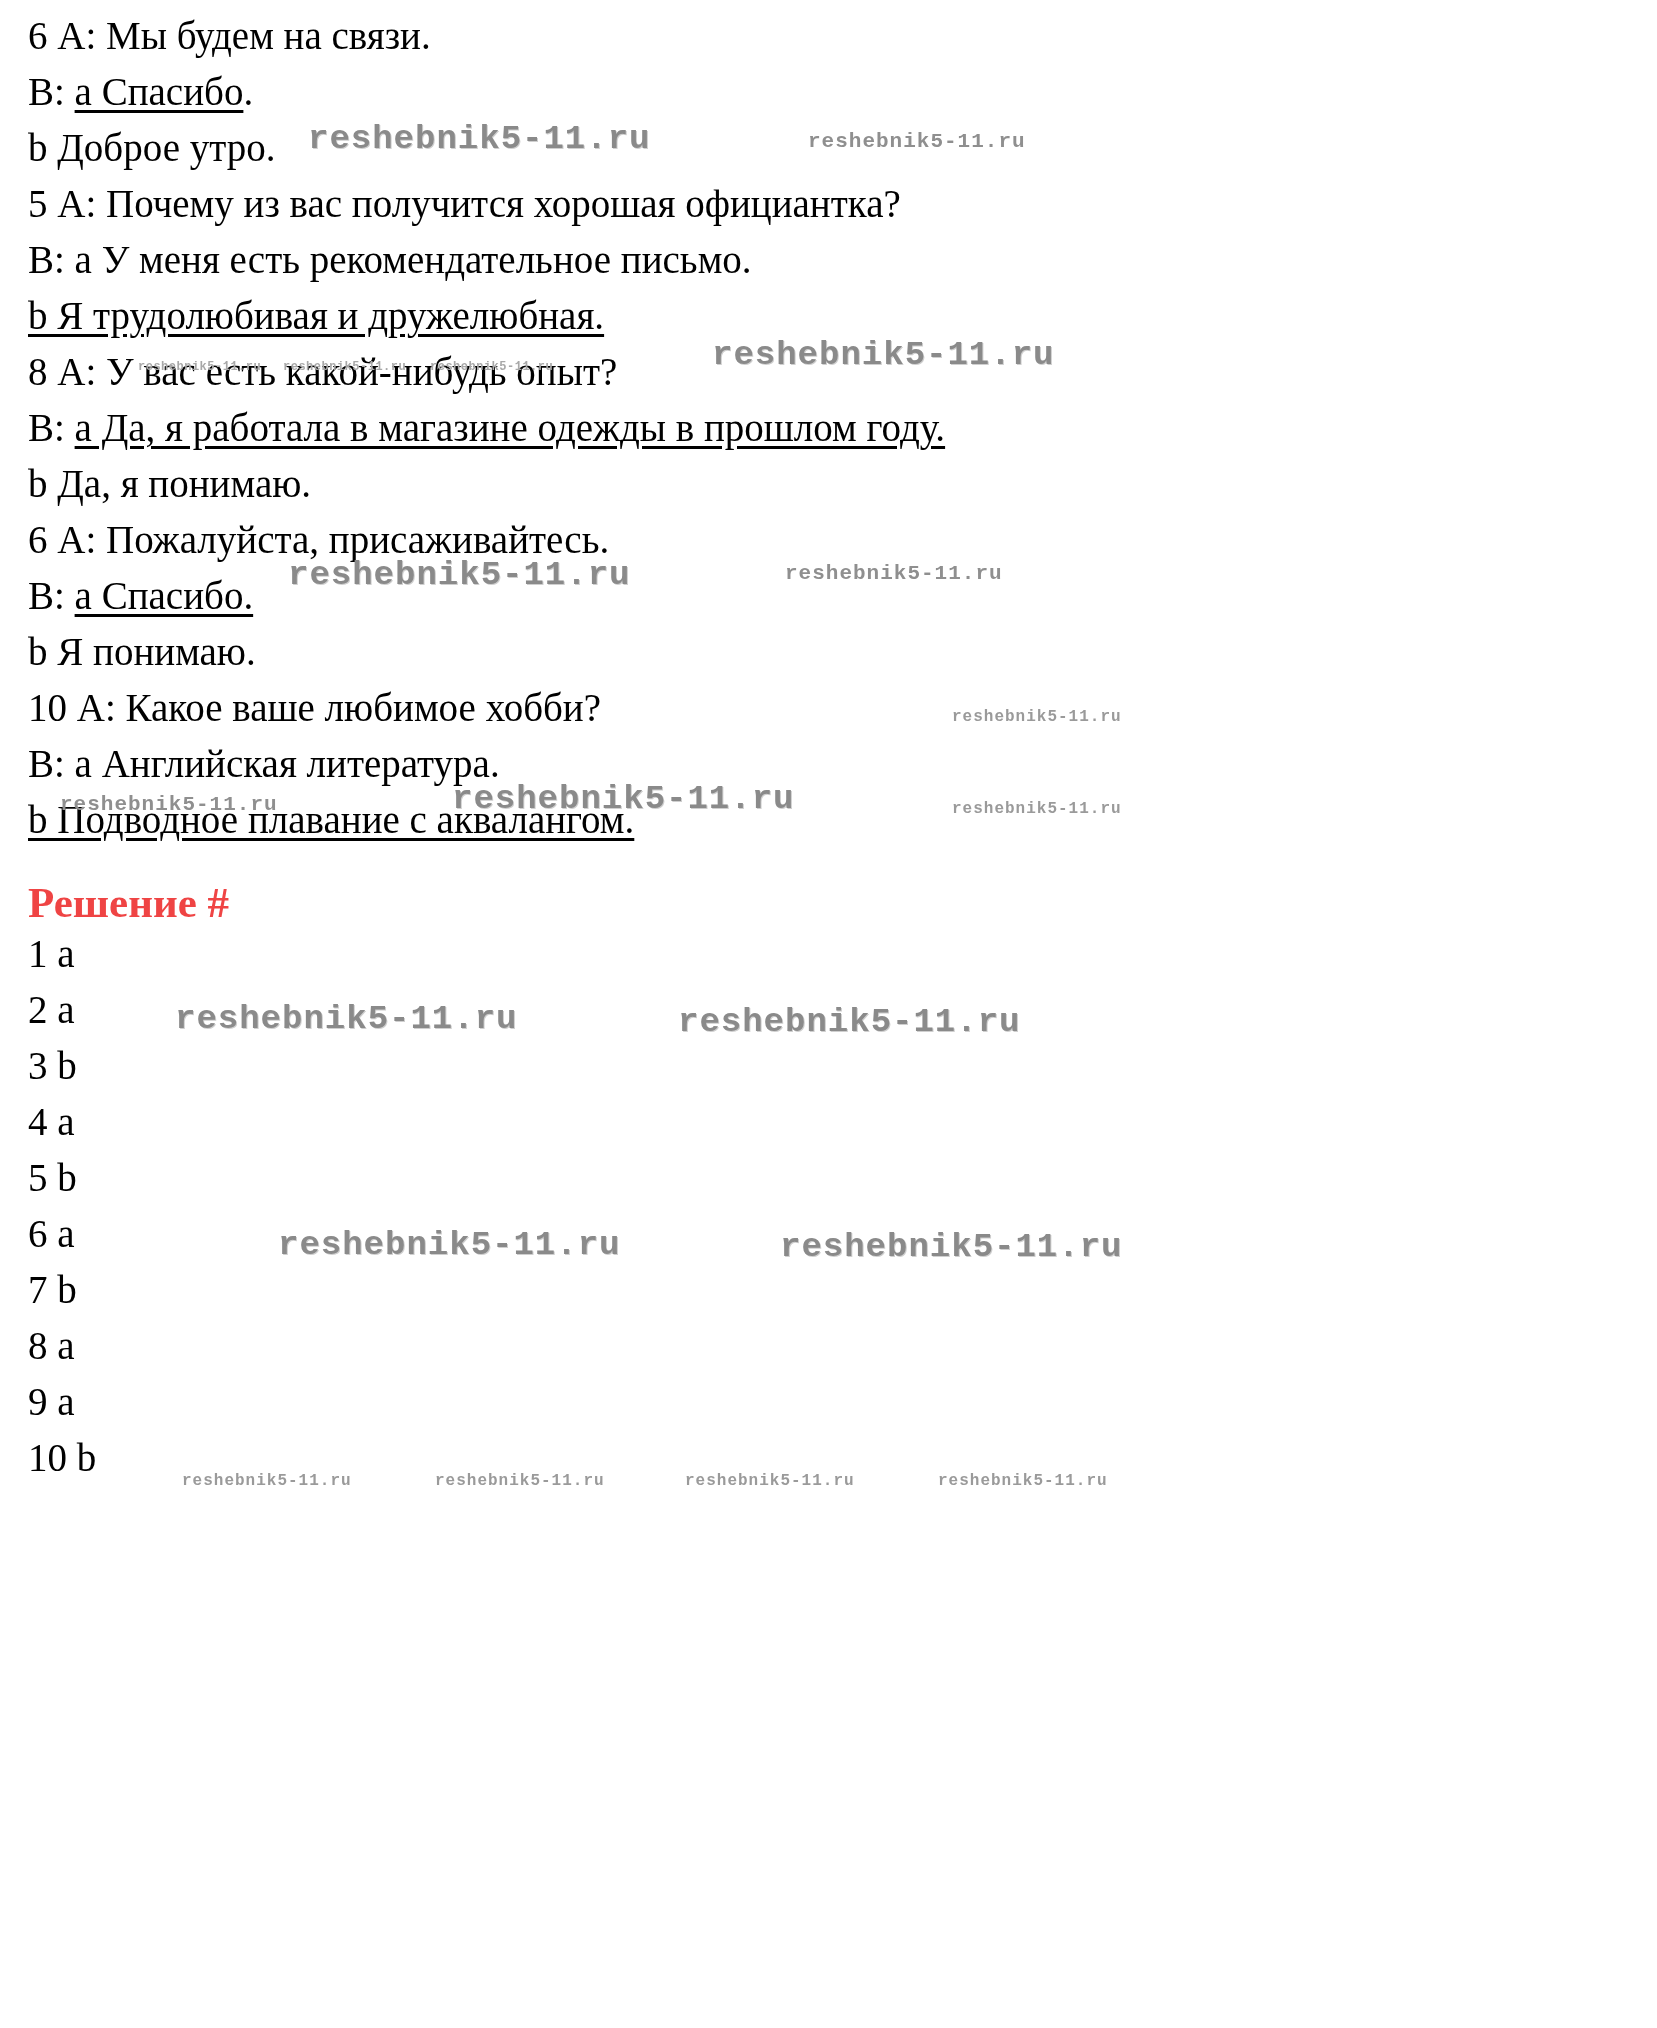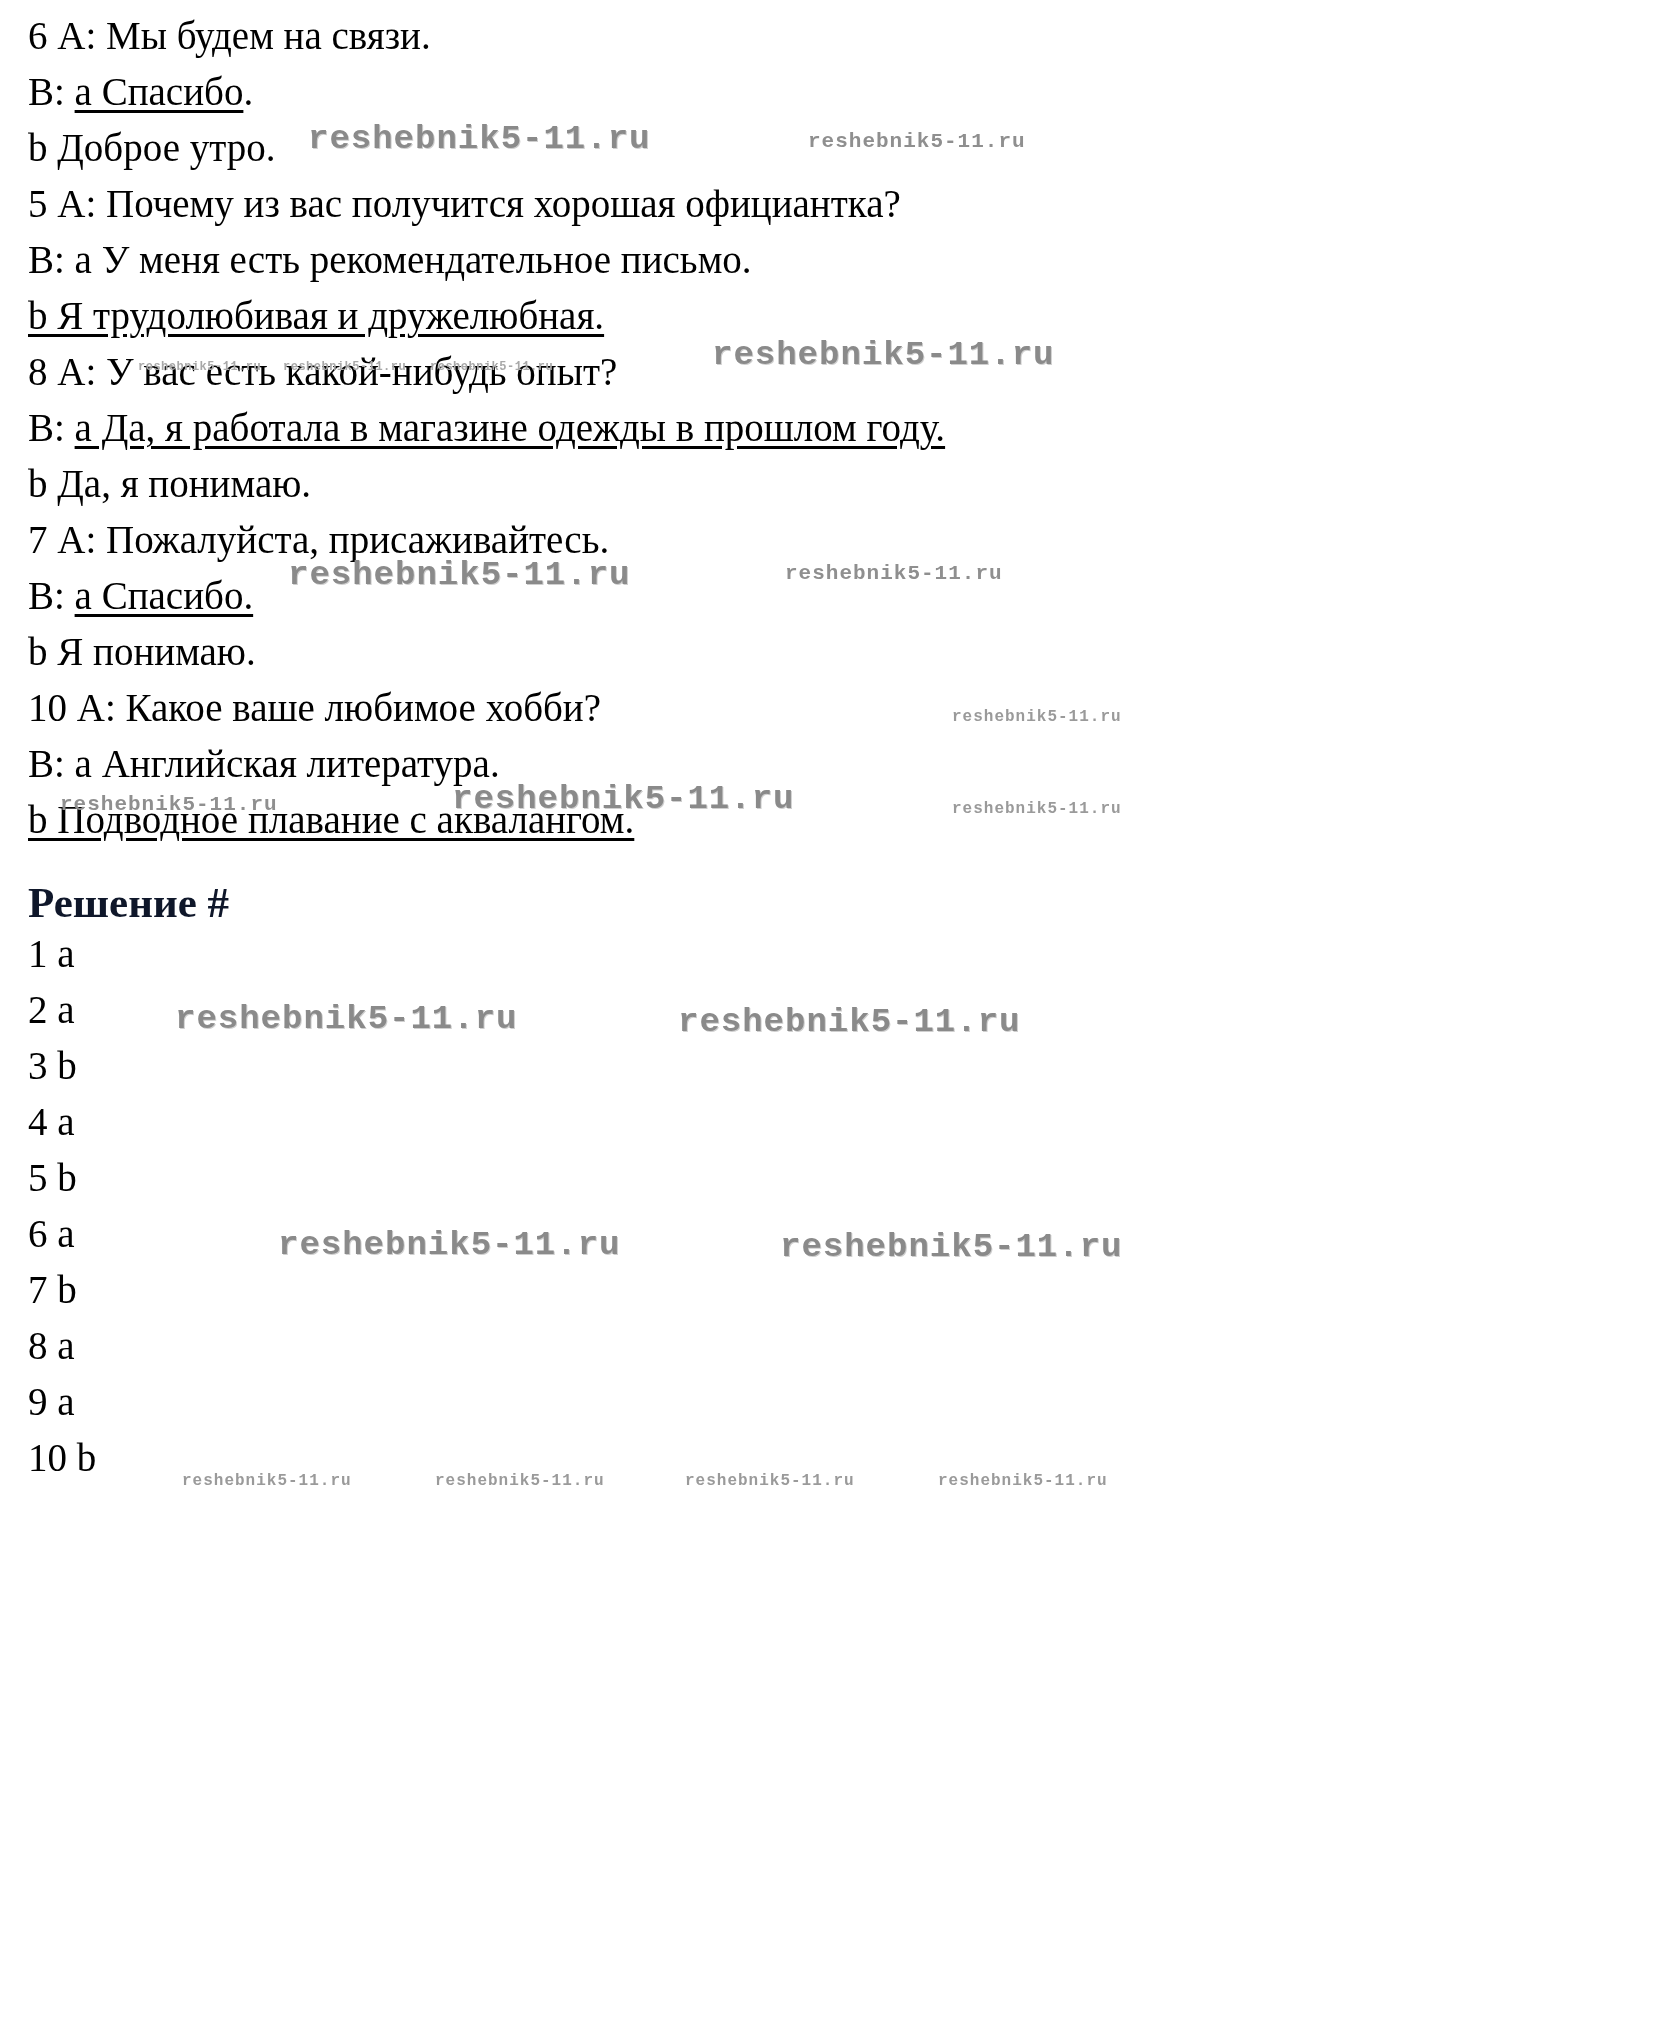--- a/index.html
+++ b/index.html
@@ -29,21 +29,21 @@
     text-decoration:underline;
     text-decoration-thickness:2.5px;
     text-underline-offset:5px;
   }
   .heading {
     position:absolute;
     left:28px;
     top:878px;
     font-size:43px;
     font-weight:bold;
-    color:#0f172a;
+    color:#ef4444;
   }
   .answers {
     position:absolute;
     left:28px;
     top:926px;
   }
   .ansline {
     font-size:39px;
     line-height:56px;
     white-space:nowrap;
@@ -75,21 +75,21 @@
   <div class="dialogue">
       <div class="dline"><span class="seg">6 А: Мы будем на связи.</span></div>
       <div class="dline"><span class="seg">В: </span><span class="seg u">а Спасибо</span><span class="seg">.</span></div>
       <div class="dline"><span class="seg">b Доброе утро.</span></div>
       <div class="dline"><span class="seg">5 А: Почему из вас получится хорошая официантка?</span></div>
       <div class="dline"><span class="seg">В: а У меня есть рекомендательное письмо.</span></div>
       <div class="dline"><span class="seg u">b Я трудолюбивая и дружелюбная.</span></div>
       <div class="dline"><span class="seg">8 А: У вас есть какой-нибудь опыт?</span></div>
       <div class="dline"><span class="seg">В: </span><span class="seg u">а Да, я работала в магазине одежды в прошлом году.</span></div>
       <div class="dline"><span class="seg">b Да, я понимаю.</span></div>
-      <div class="dline"><span class="seg">7 А: Пожалуйста, присаживайтесь.</span></div>
+      <div class="dline"><span class="seg">6 А: Пожалуйста, присаживайтесь.</span></div>
       <div class="dline"><span class="seg">В: </span><span class="seg u">а Спасибо.</span></div>
       <div class="dline"><span class="seg">b Я понимаю.</span></div>
       <div class="dline"><span class="seg">10 А: Какое ваше любимое хобби?</span></div>
       <div class="dline"><span class="seg">В: а Английская литература.</span></div>
       <div class="dline"><span class="seg u">b Подводное плавание с аквалангом.</span></div>
     </div>
 
   <div class="heading">Решение #</div>
 
   <div class="answers">

